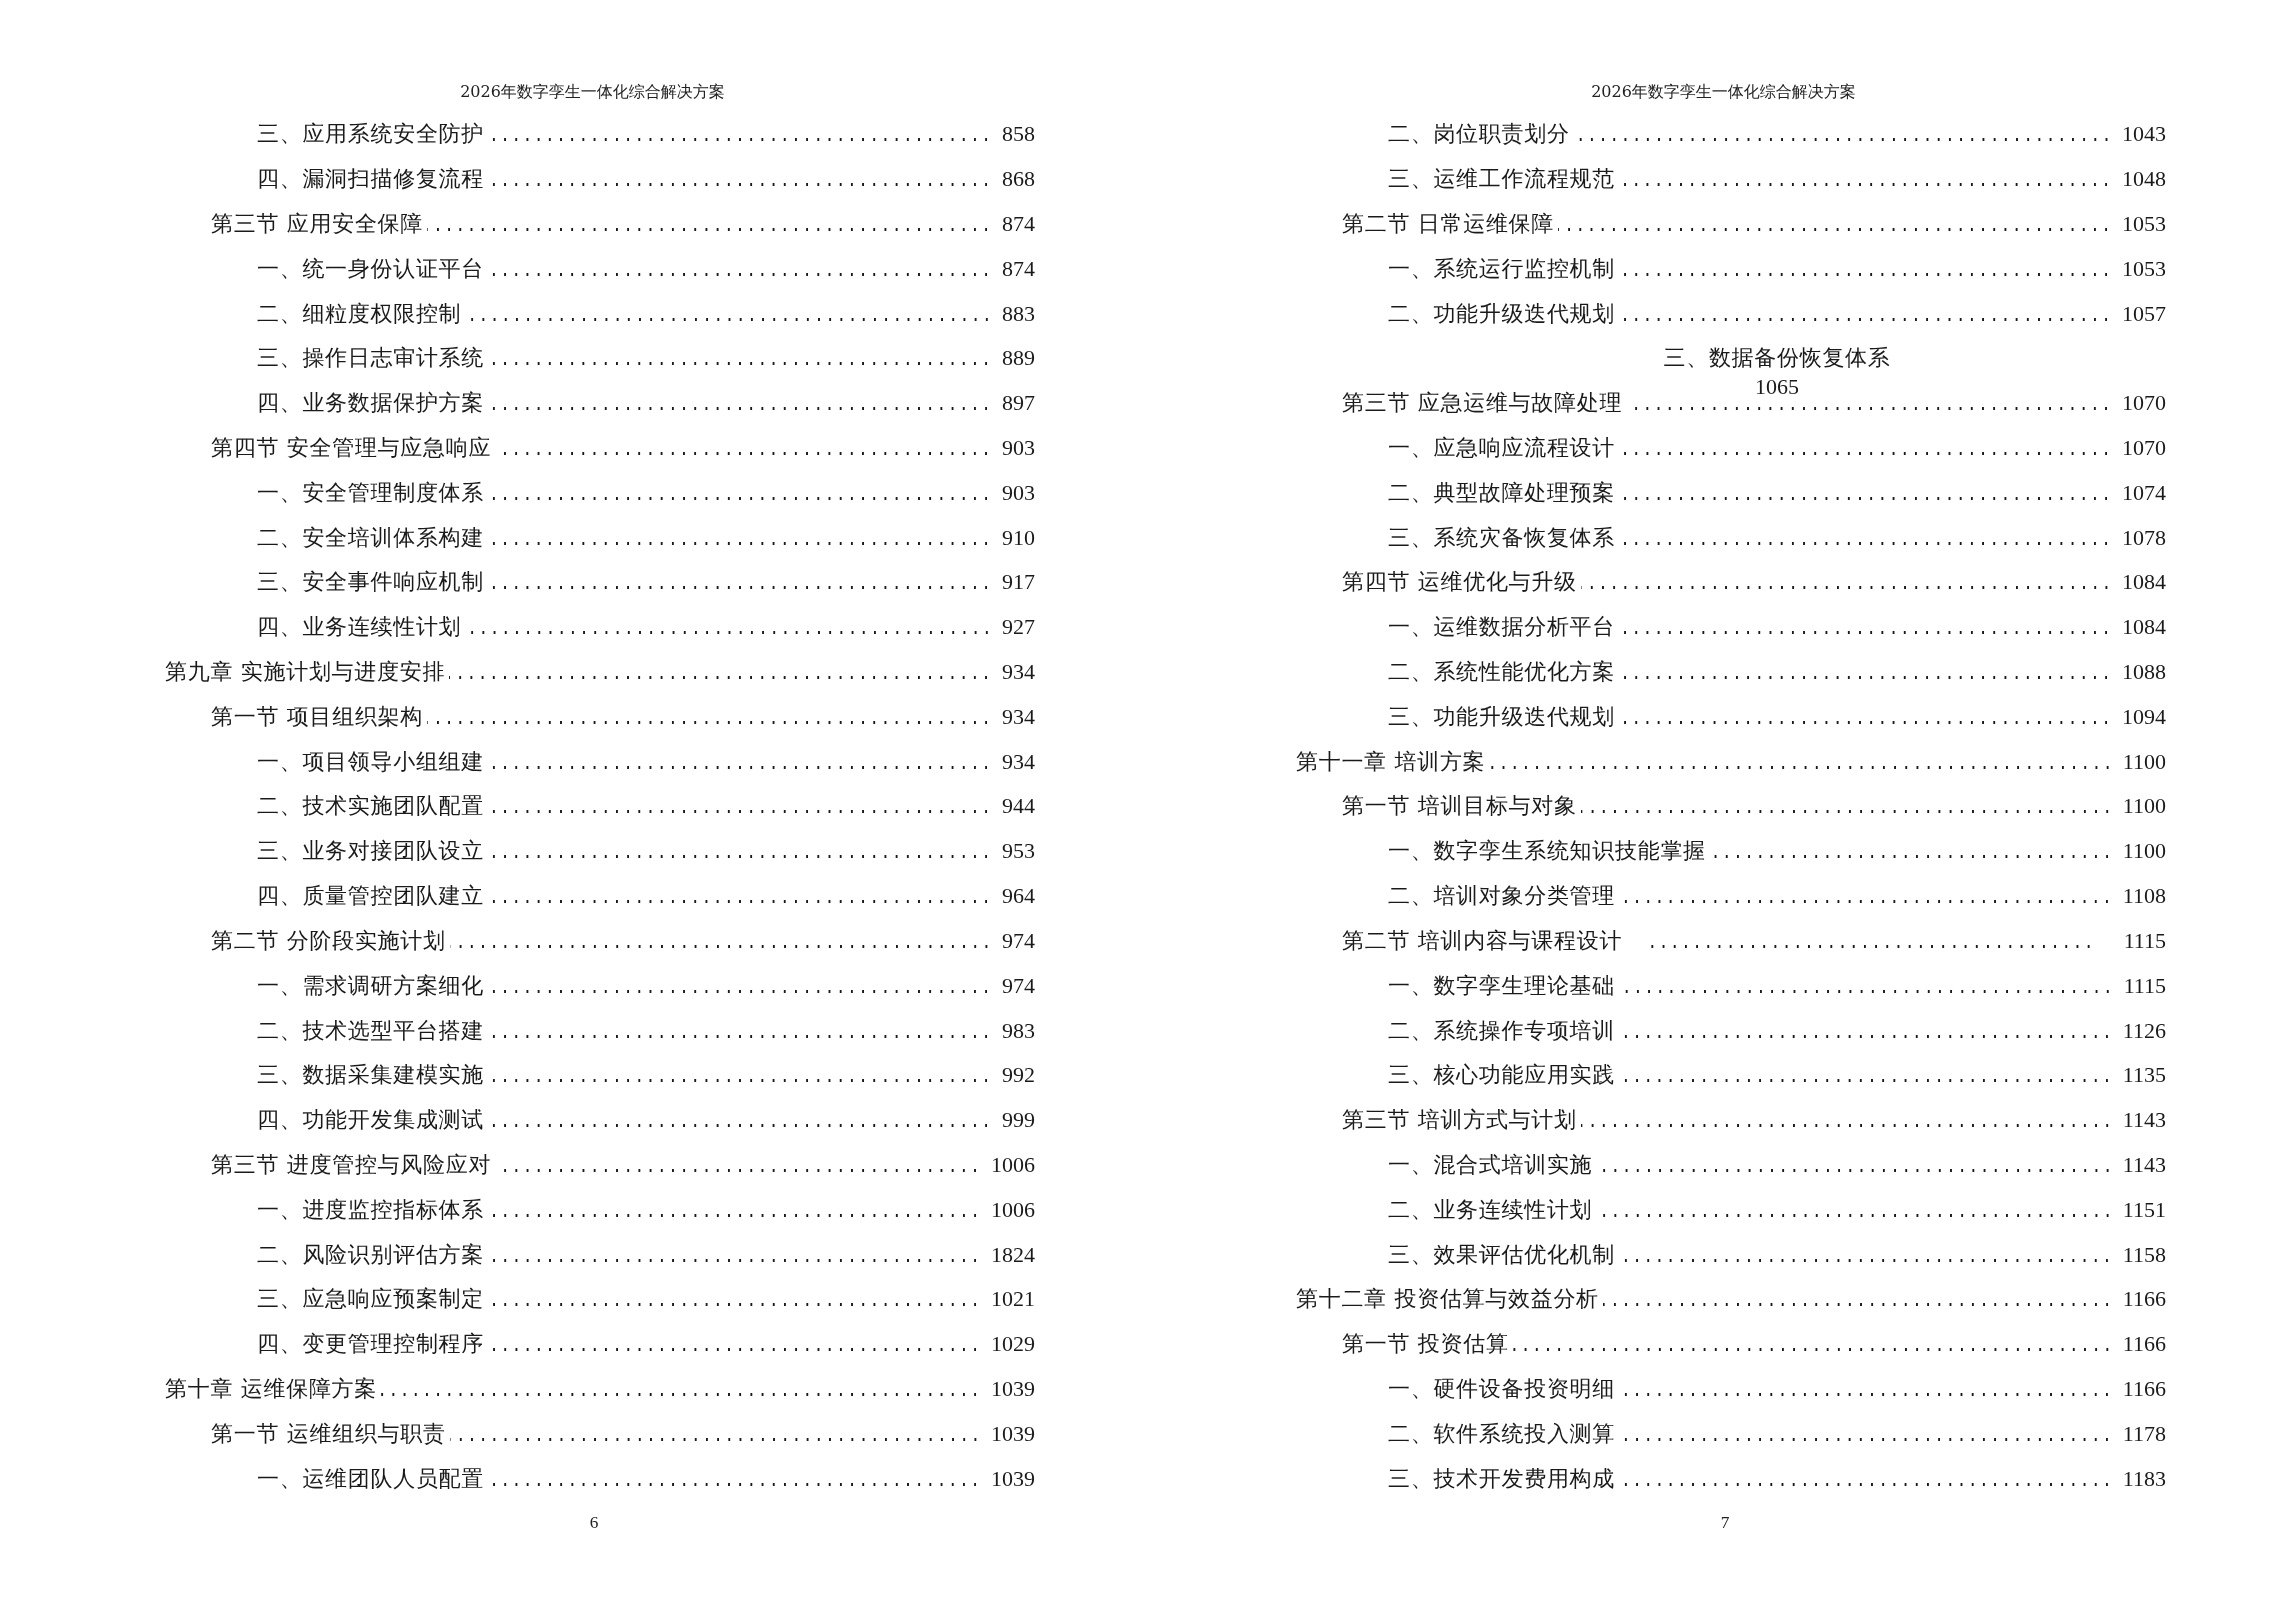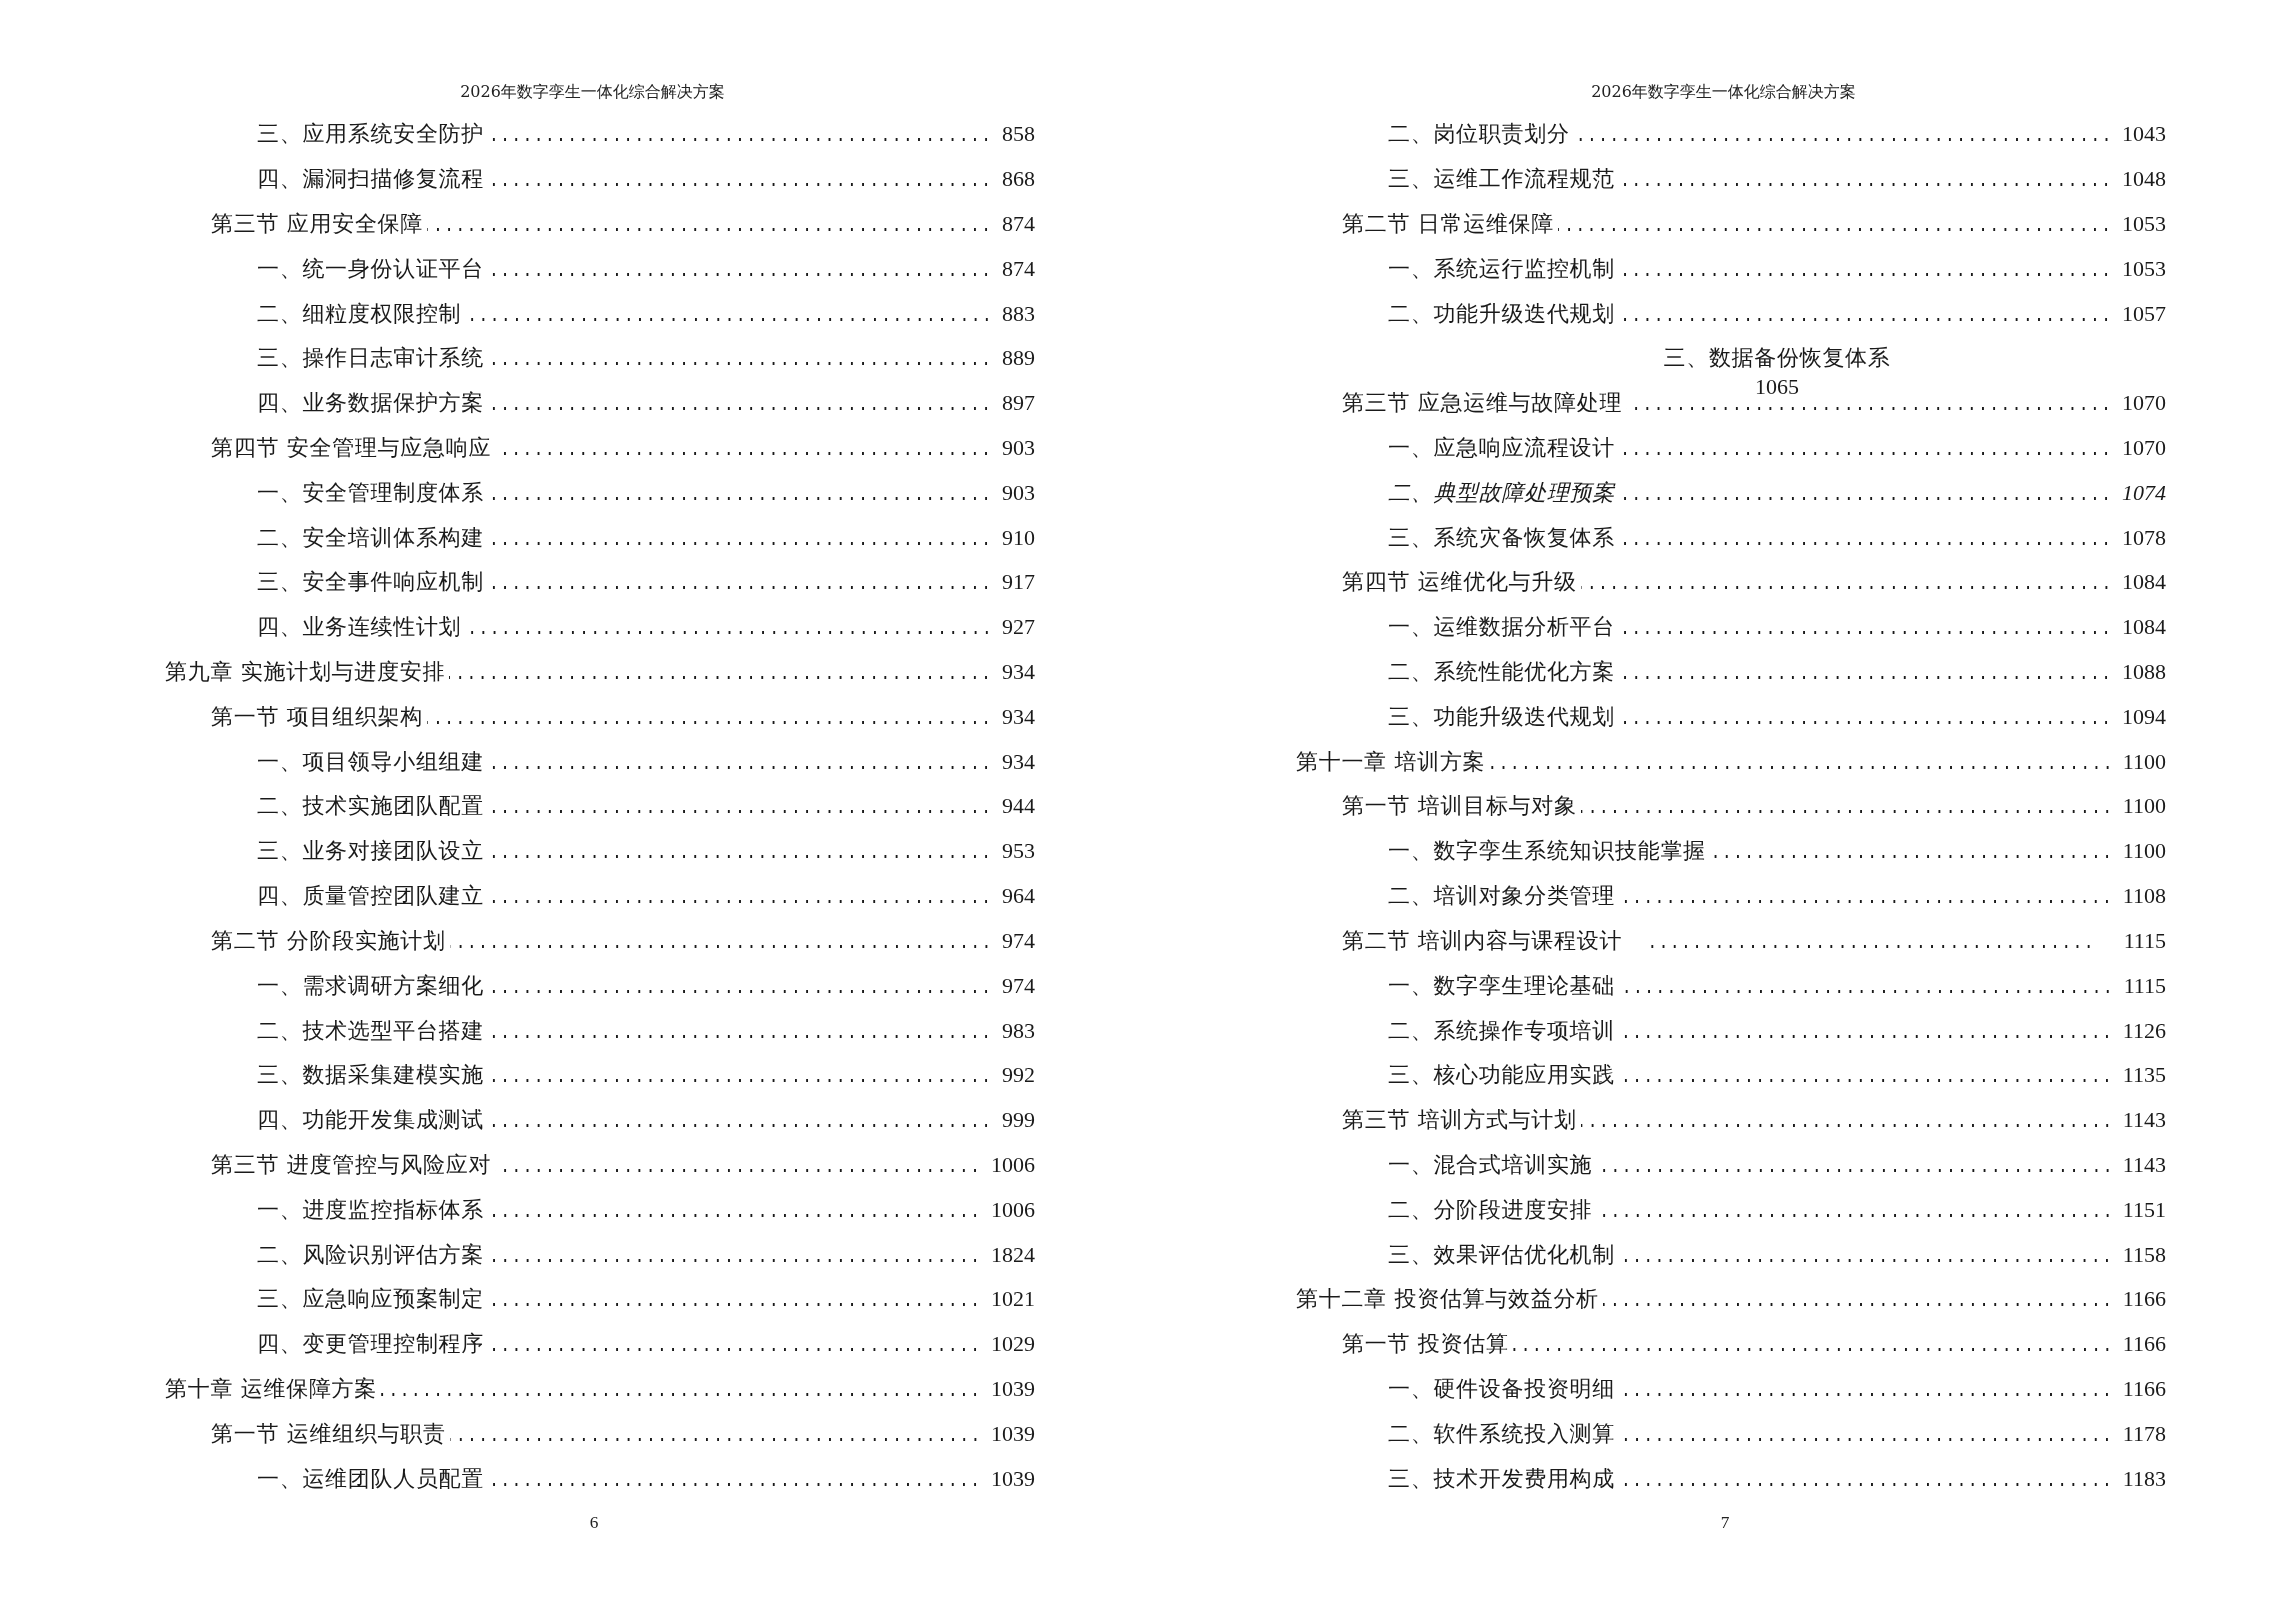--- a/index.html
+++ b/index.html
@@ -224,21 +224,21 @@
       <div class="toc-row" style="top: 388px; left: 211px; width: 824px;">
         <span class="toc-title">第三节 应急运维与故障处理</span>
         <span class="toc-leader"></span>
         <span class="toc-page">1070</span>
       </div>
       <div class="toc-row" style="top: 433px; left: 257px; width: 778px;">
         <span class="toc-title">一、应急响应流程设计</span>
         <span class="toc-leader"></span>
         <span class="toc-page">1070</span>
       </div>
-      <div class="toc-row" style="top: 478px; left: 257px; width: 778px; font-style: italic;">
+      <div class="toc-row" style="top: 478px; left: 257px; width: 778px;">
         <span class="toc-title">二、典型故障处理预案</span>
         <span class="toc-leader"></span>
         <span class="toc-page">1074</span>
       </div>
       <div class="toc-row" style="top: 523px; left: 257px; width: 778px;">
         <span class="toc-title">三、系统灾备恢复体系</span>
         <span class="toc-leader"></span>
         <span class="toc-page">1078</span>
       </div>
       <div class="toc-row" style="top: 567px; left: 211px; width: 824px;">
@@ -305,21 +305,21 @@
         <span class="toc-title">第三节 培训方式与计划</span>
         <span class="toc-leader"></span>
         <span class="toc-page">1143</span>
       </div>
       <div class="toc-row" style="top: 1150px; left: 257px; width: 778px;">
         <span class="toc-title">一、混合式培训实施</span>
         <span class="toc-leader"></span>
         <span class="toc-page">1143</span>
       </div>
       <div class="toc-row" style="top: 1195px; left: 257px; width: 778px;">
-        <span class="toc-title">二、分阶段进度安排</span>
+        <span class="toc-title">二、业务连续性计划</span>
         <span class="toc-leader"></span>
         <span class="toc-page">1151</span>
       </div>
       <div class="toc-row" style="top: 1240px; left: 257px; width: 778px;">
         <span class="toc-title">三、效果评估优化机制</span>
         <span class="toc-leader"></span>
         <span class="toc-page">1158</span>
       </div>
       <div class="toc-row" style="top: 1284px; left: 165px; width: 870px;">
         <span class="toc-title">第十二章 投资估算与效益分析</span>

